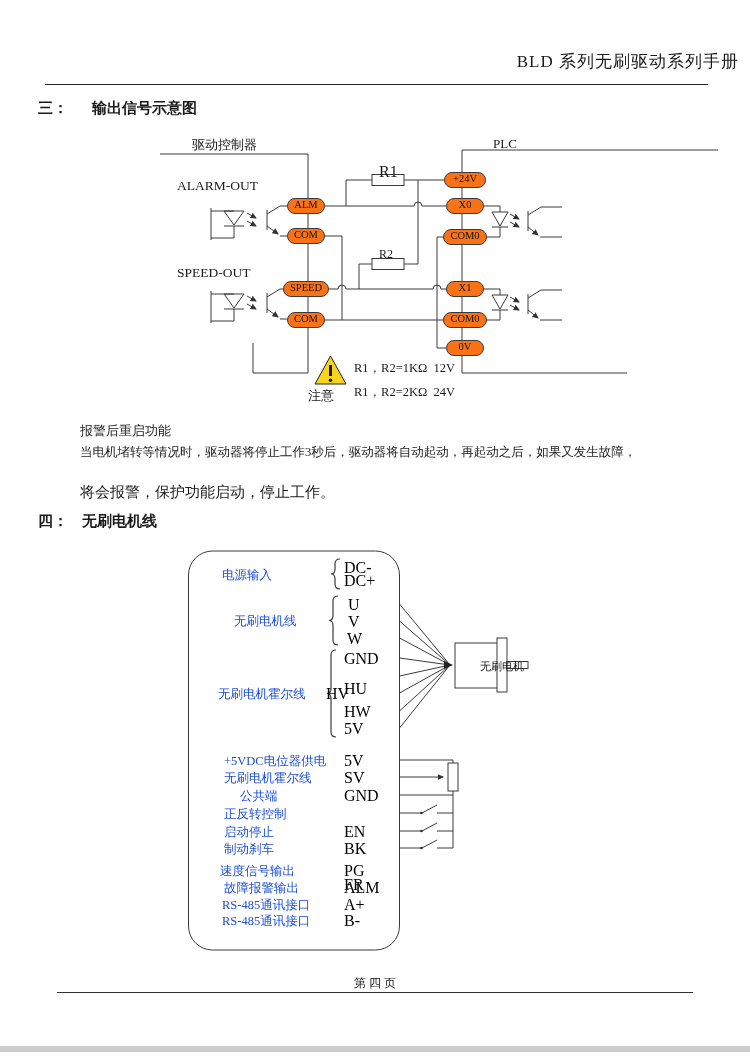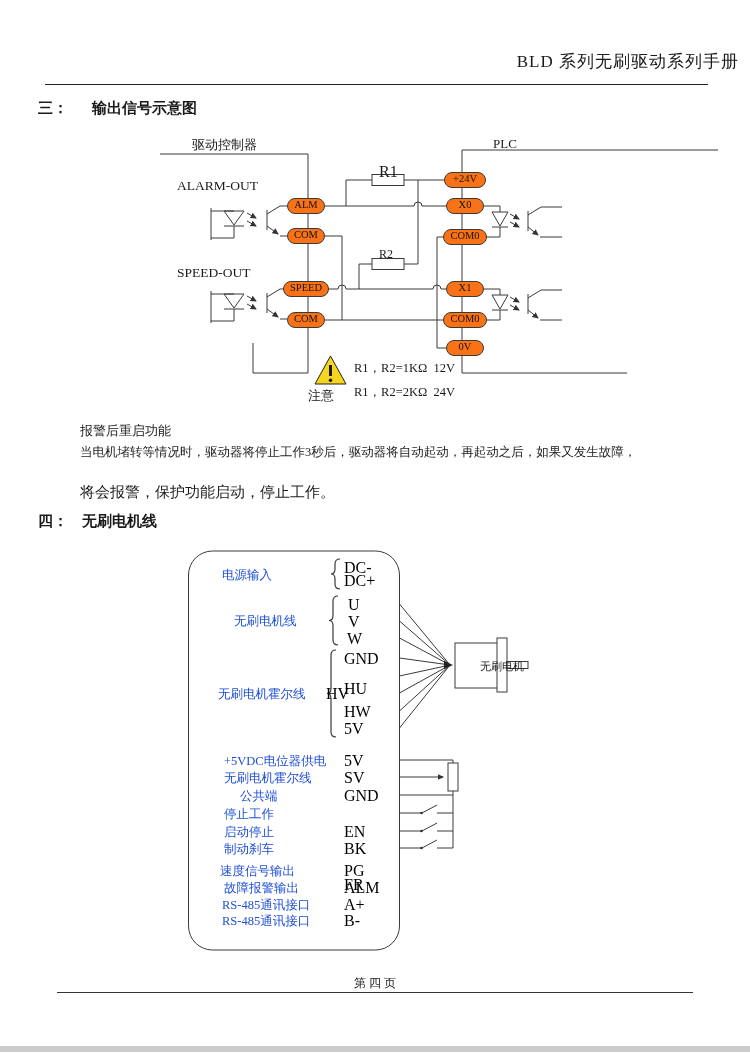--- a/index.html
+++ b/index.html
@@ -185,21 +185,21 @@
 <div class="abs pin" style="left:347px;top:630px;">W</div>
 <div class="abs pin" style="left:344px;top:650px;">GND</div>
 <div class="abs pin" style="left:344px;top:668px;margin-top:12px;">HU</div>
 <div class="abs pin" style="left:326px;top:685px;">HV</div>
 <div class="abs pin" style="left:344px;top:703px;">HW</div>
 <div class="abs pin" style="left:344px;top:720px;">5V</div>
 
 <div class="abs cn rowlbl" style="left:224px;top:753px;">+5VDC电位器供电</div>
 <div class="abs cn rowlbl" style="left:224px;top:770px;">无刷电机霍尔线</div>
 <div class="abs cn rowlbl" style="left:240px;top:788px;text-align:right;">公共端</div>
-<div class="abs cn rowlbl" style="left:224px;top:806px;">停止工作</div>
+<div class="abs cn rowlbl" style="left:224px;top:806px;">正反转控制</div>
 <div class="abs cn rowlbl" style="left:224px;top:824px;">启动停止</div>
 <div class="abs cn rowlbl" style="left:224px;top:841px;">制动刹车</div>
 <div class="abs cn rowlbl" style="left:220px;top:863px;">速度信号输出</div>
 <div class="abs cn rowlbl" style="left:224px;top:880px;">故障报警输出</div>
 <div class="abs cn rowlbl" style="left:222px;top:897px;">RS-485通讯接口</div>
 <div class="abs cn rowlbl" style="left:222px;top:913px;">RS-485通讯接口</div>
 
 <div class="abs pin" style="left:344px;top:752px;">5V</div>
 <div class="abs pin" style="left:344px;top:769px;">SV</div>
 <div class="abs pin" style="left:344px;top:787px;">GND</div>

